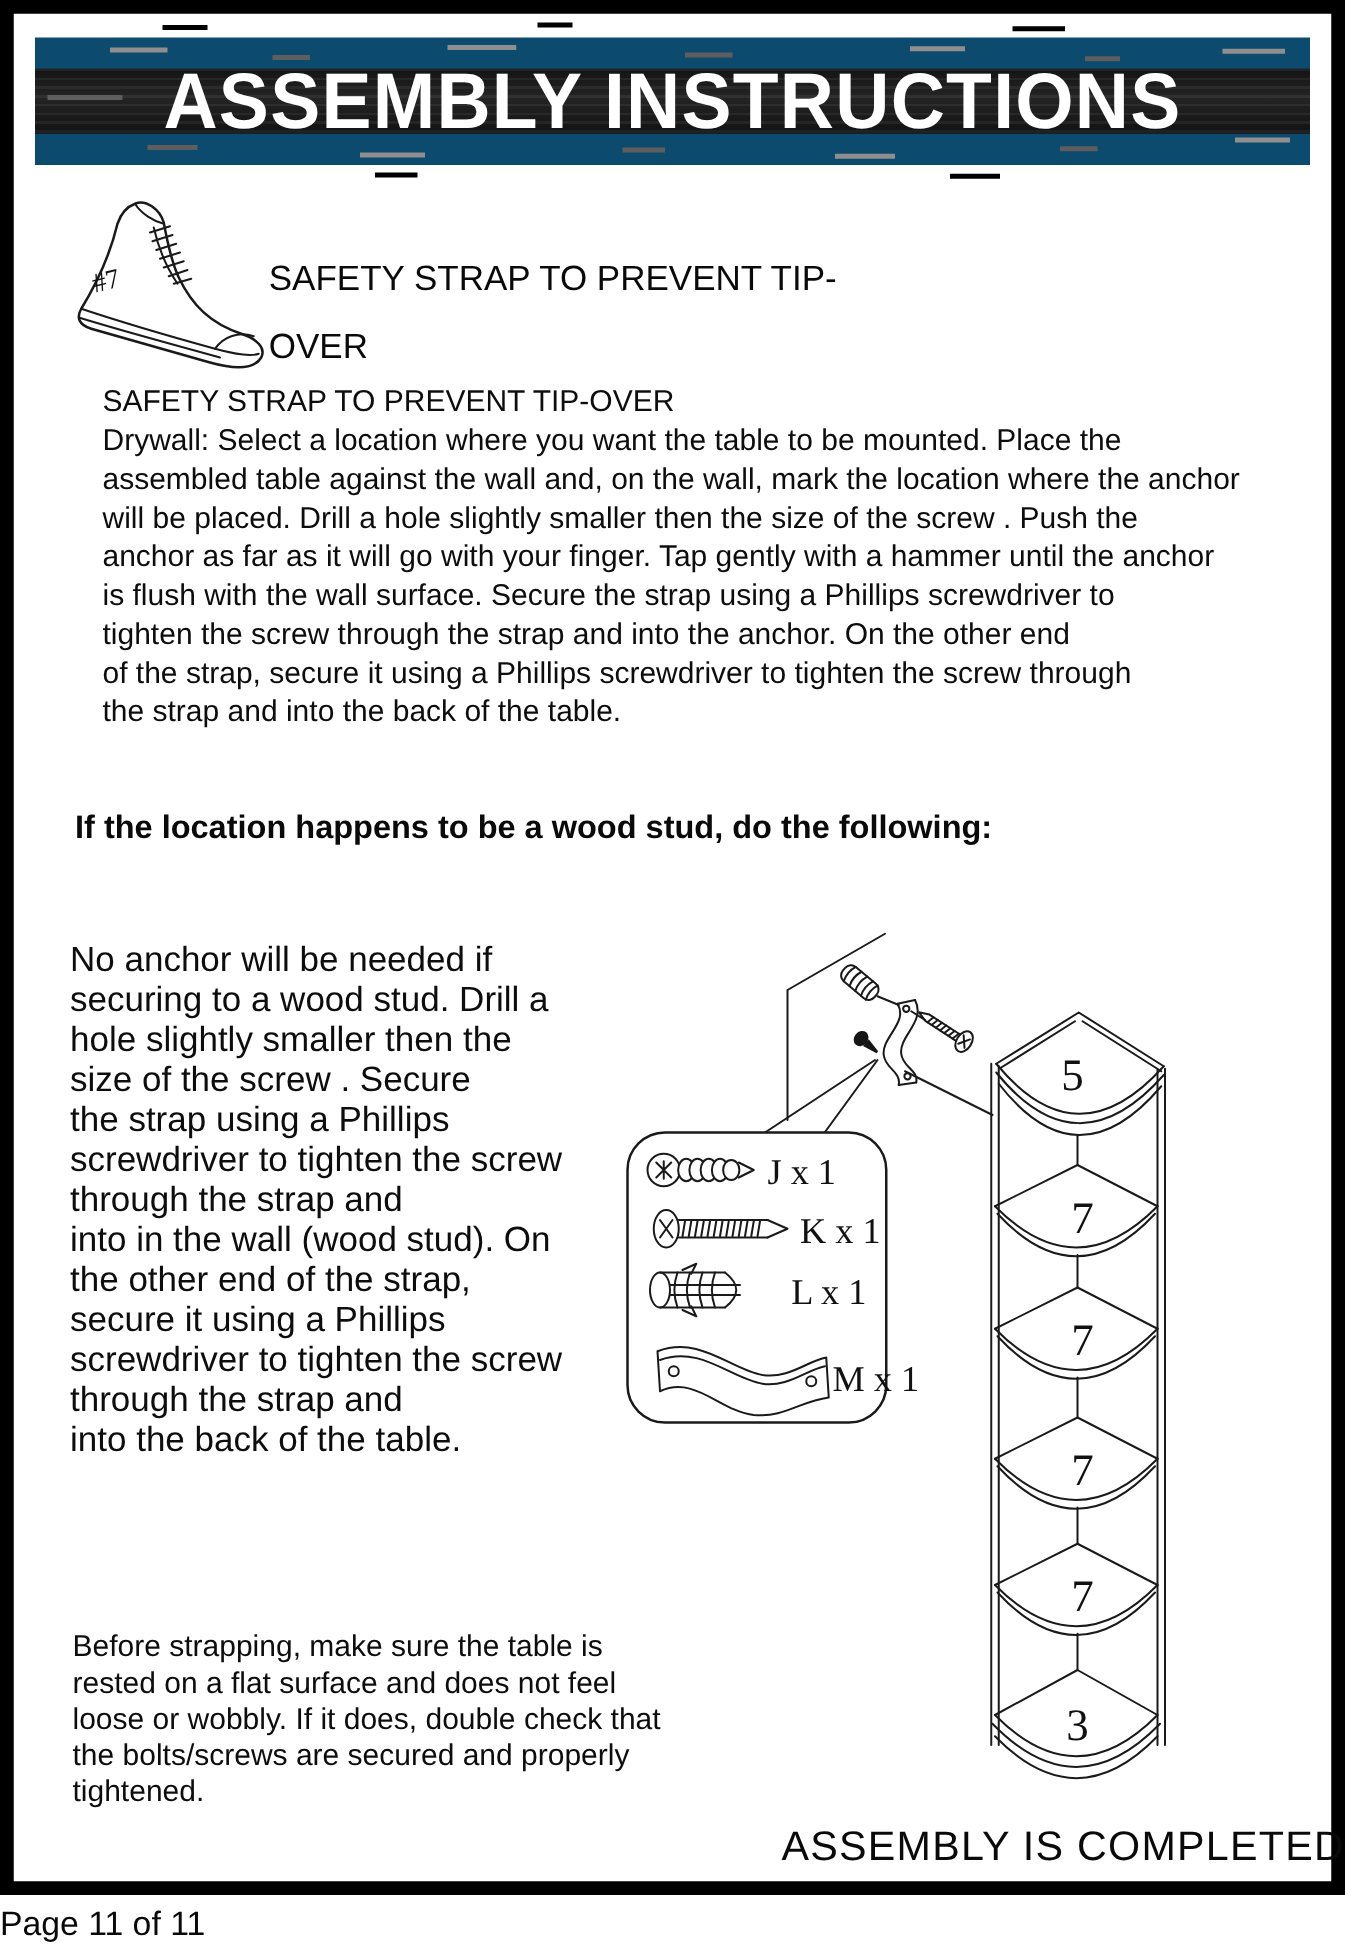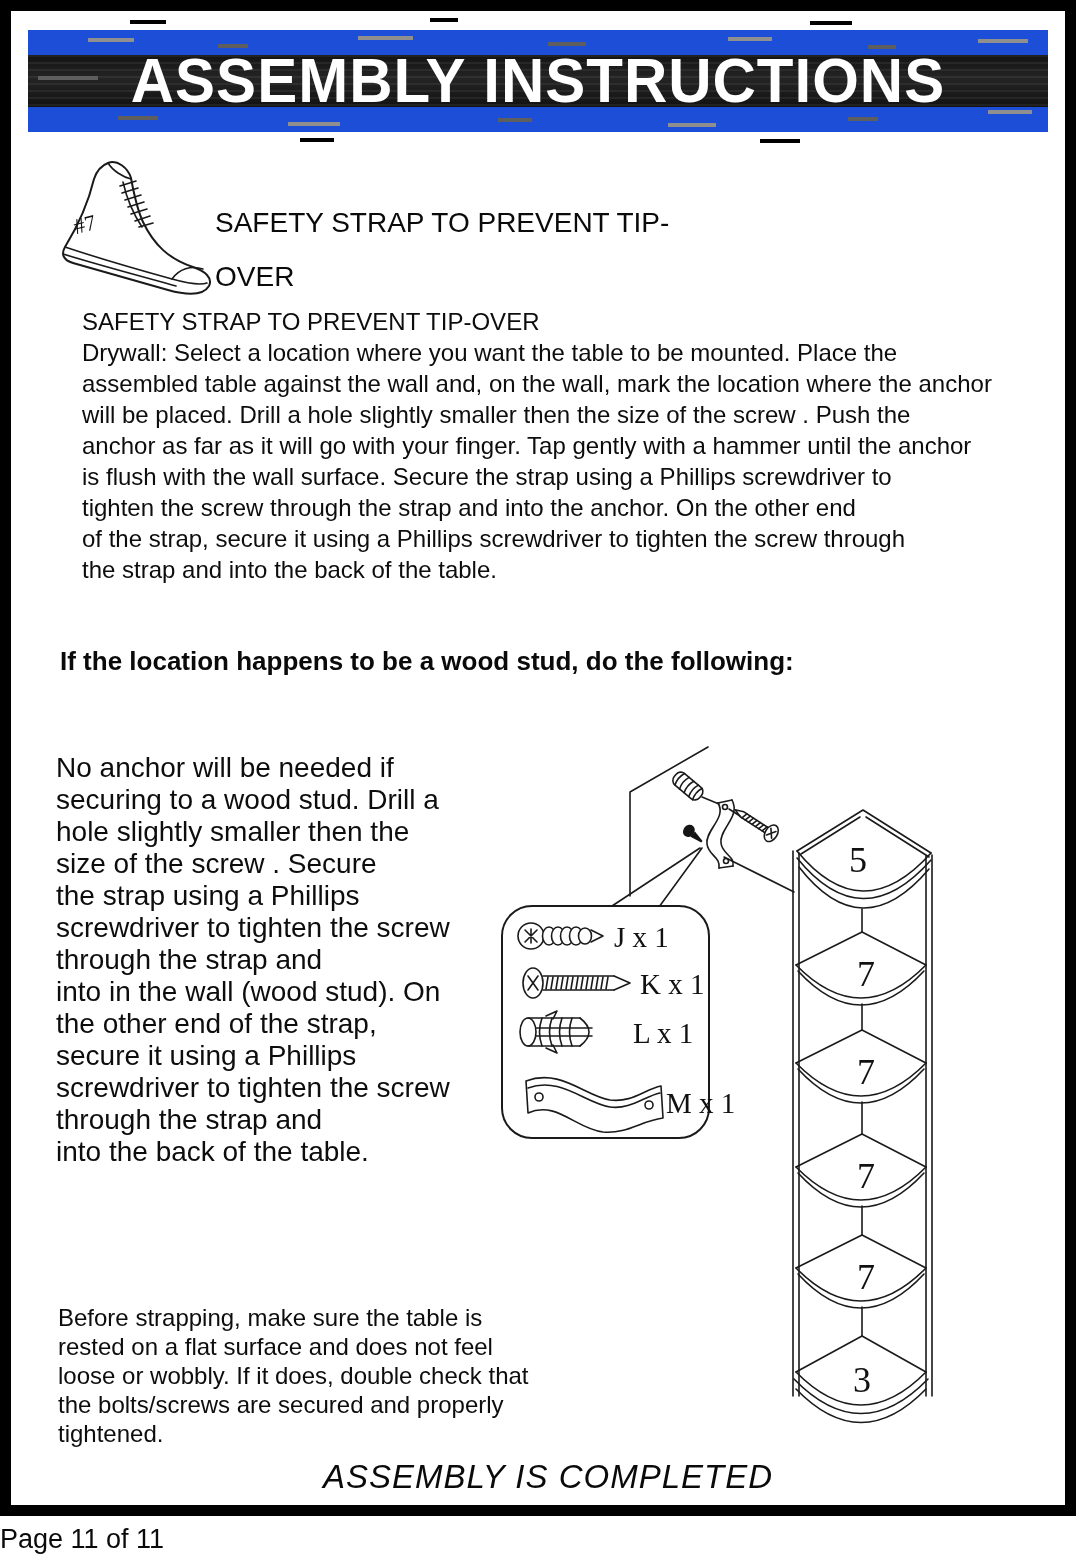--- a/index.html
+++ b/index.html
@@ -1,37 +1,37 @@
 <!DOCTYPE html>
 <html><head>
 <meta charset="utf-8">
 <style>
   html,body{margin:0;padding:0;background:#fff;}
   body{width:1076px;height:1556px;position:relative;font-family:"Liberation Sans",sans-serif;color:#111;overflow:hidden;}
   .frame{position:absolute;left:0;top:0;width:1076px;height:1516px;border:11px solid #000;box-sizing:border-box;}
-  .banner{position:absolute;left:28px;top:30px;width:1020px;height:102px;background:#1d4ed8;overflow:hidden;}
+  .banner{position:absolute;left:28px;top:30px;width:1020px;height:102px;background:#0c4a6e;overflow:hidden;}
   .banner-band{position:absolute;left:0;top:25px;width:100%;height:52px;
     background:linear-gradient(180deg,#141414,#242424 45%,#121212);}
   .banner-streaks{position:absolute;left:0;top:25px;width:100%;height:52px;
     background:repeating-linear-gradient(180deg,rgba(255,255,255,0.06) 0 2px,rgba(0,0,0,0) 2px 7px);}
   .banner-title{position:absolute;left:0;top:16px;width:100%;text-align:center;
     font-size:60px;font-weight:bold;color:#fff;letter-spacing:1px;transform:scaleY(1.05);
     font-family:"Liberation Sans",sans-serif;white-space:nowrap;}
   .bdash{position:absolute;height:4px;background:#8f8f8f;}
   .bdash.dk{background:#5e5e5e;}
   .wdash{position:absolute;height:4px;background:#000;}
   .heading{position:absolute;left:215px;top:196px;font-size:28px;line-height:54px;
     letter-spacing:0px;white-space:pre-line;color:#0a0a0a;}
   .para{position:absolute;white-space:pre-line;color:#0d0d0d;}
   .para1{left:52px;top:306px;width:1000px;font-size:24px;line-height:31px;margin-left:30px;}
   .studnote{position:absolute;left:60px;top:646px;font-size:26px;font-weight:bold;color:#0a0a0a;}
   .leftcol{left:56px;top:752px;width:460px;font-size:28px;line-height:32px;}
   .warning{left:58px;top:1303px;width:520px;font-size:24px;line-height:29px;}
-  .completed{position:absolute;left:20px;top:1458px;width:1056px;text-align:center;
-    font-size:33px;letter-spacing:1px;color:#0a0a0a;font-style:italic;}
+  .completed{position:absolute;left:20px;top:1458px;width:1056px;text-align:right;
+    font-size:33px;letter-spacing:1px;color:#0a0a0a;}
   .pagenum{position:absolute;left:0;top:1524px;width:1016px;text-align:left;font-size:27px;color:#0a0a0a;}
   svg{position:absolute;}
   .ln{stroke:#1a1a1a;stroke-width:1.6;fill:none;stroke-linecap:round;stroke-linejoin:round;}
   .ln2{stroke:#1a1a1a;stroke-width:2;fill:none;stroke-linecap:round;stroke-linejoin:round;}
   .fillw{fill:#fff;}
   .serif-label{font-family:"Liberation Serif","DejaVu Serif",serif;font-size:29px;fill:#111;}
   .shelf-num{font-family:"Liberation Serif","DejaVu Serif",serif;font-size:36px;fill:#111;}
 </style>
 </head>
 <body>

